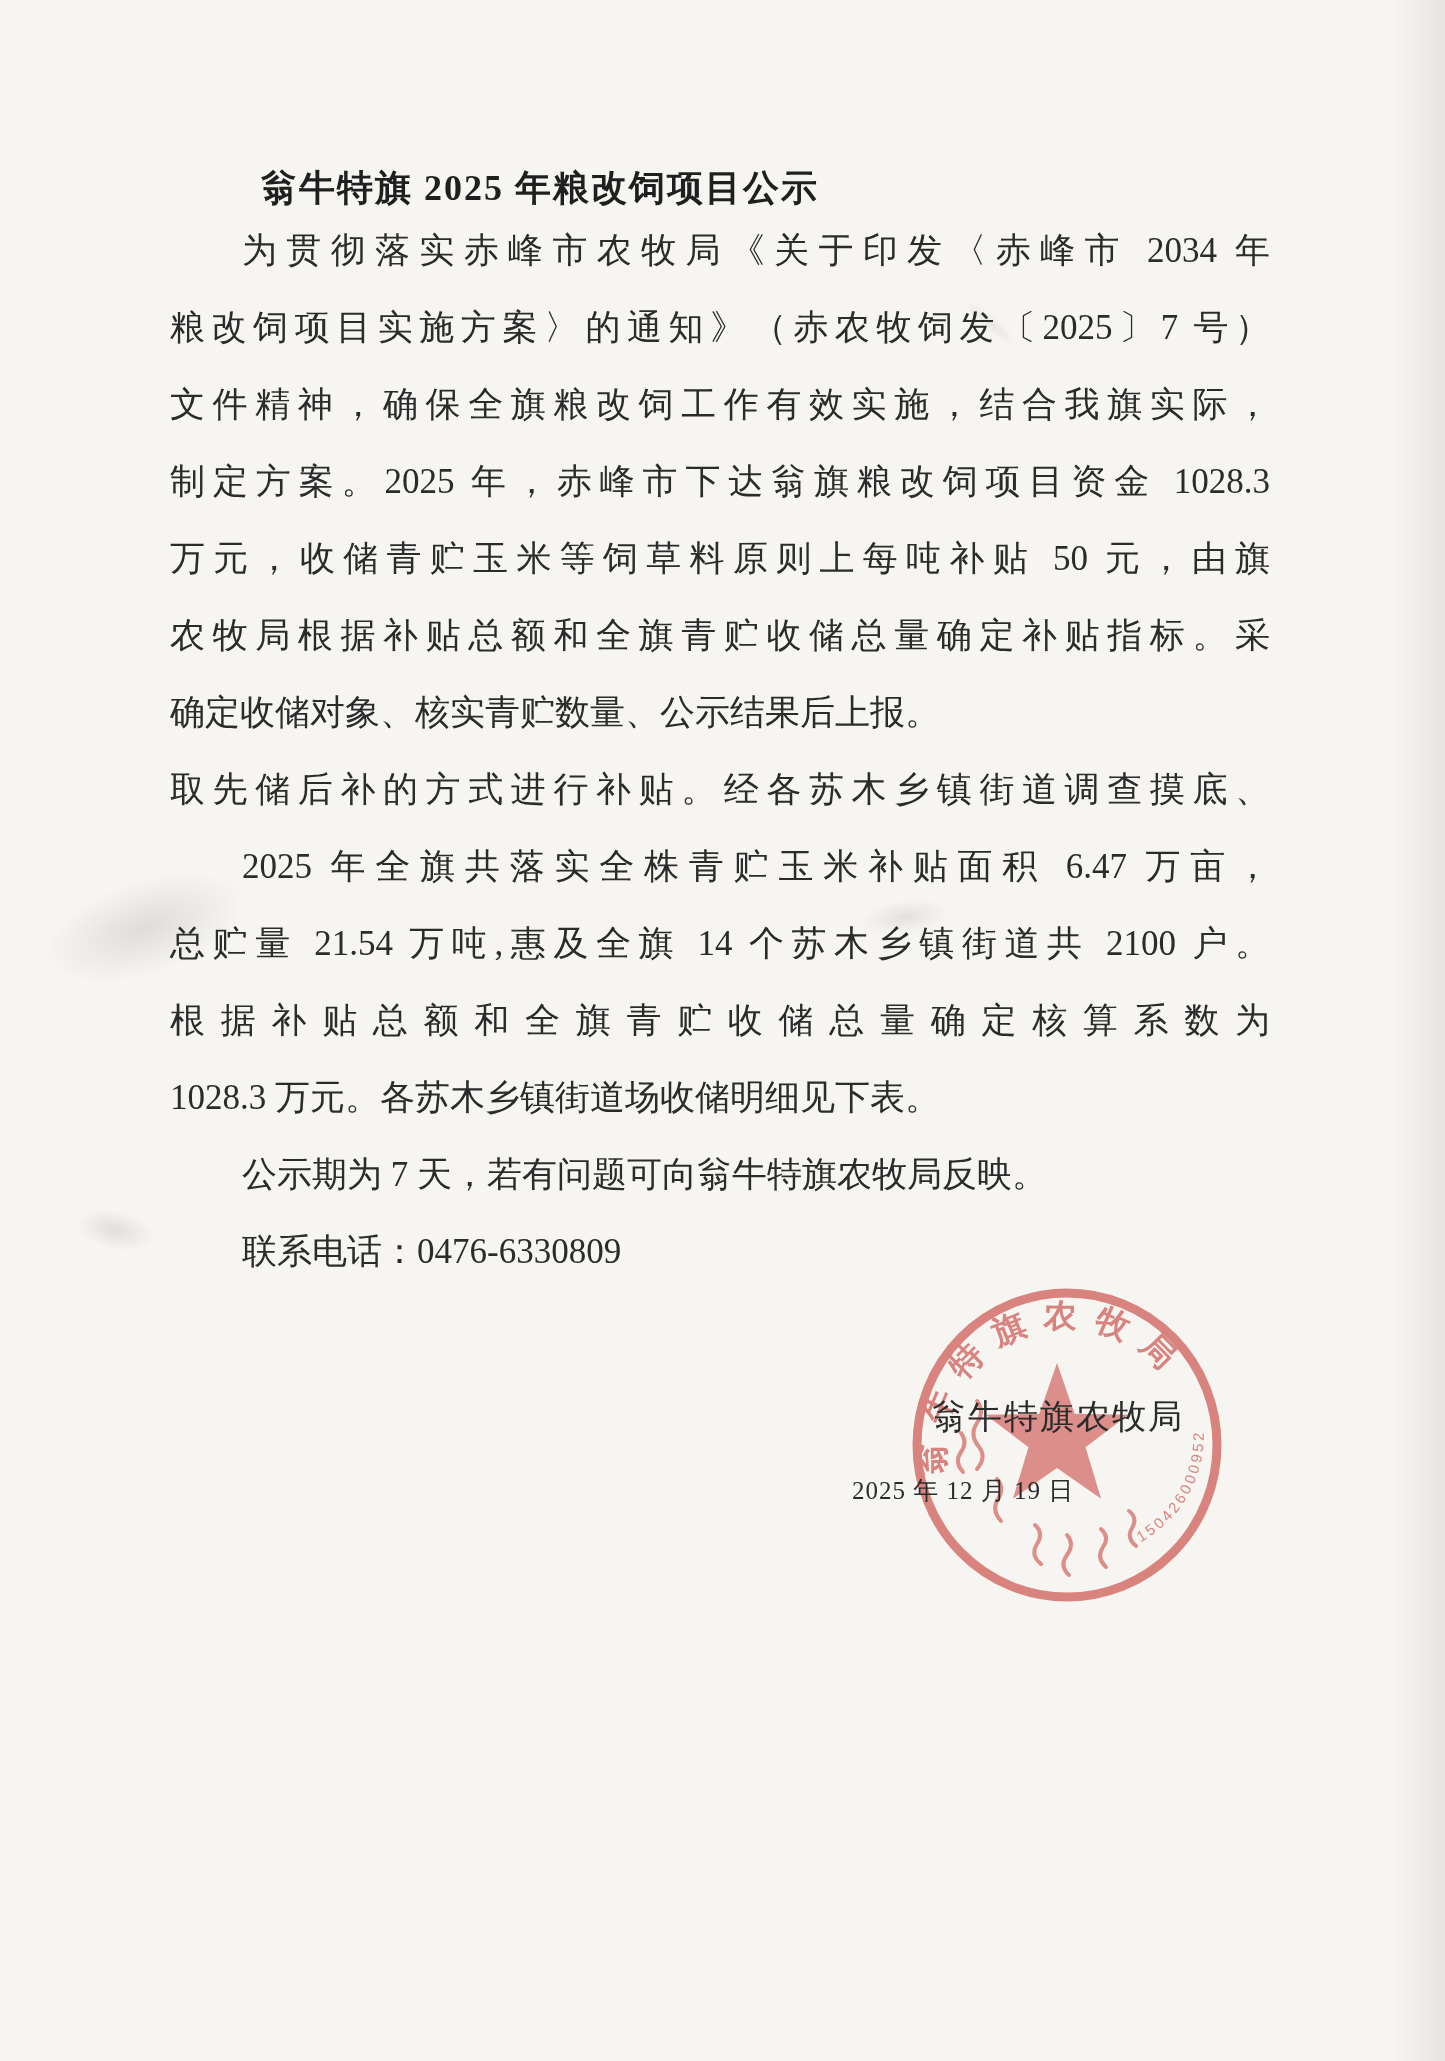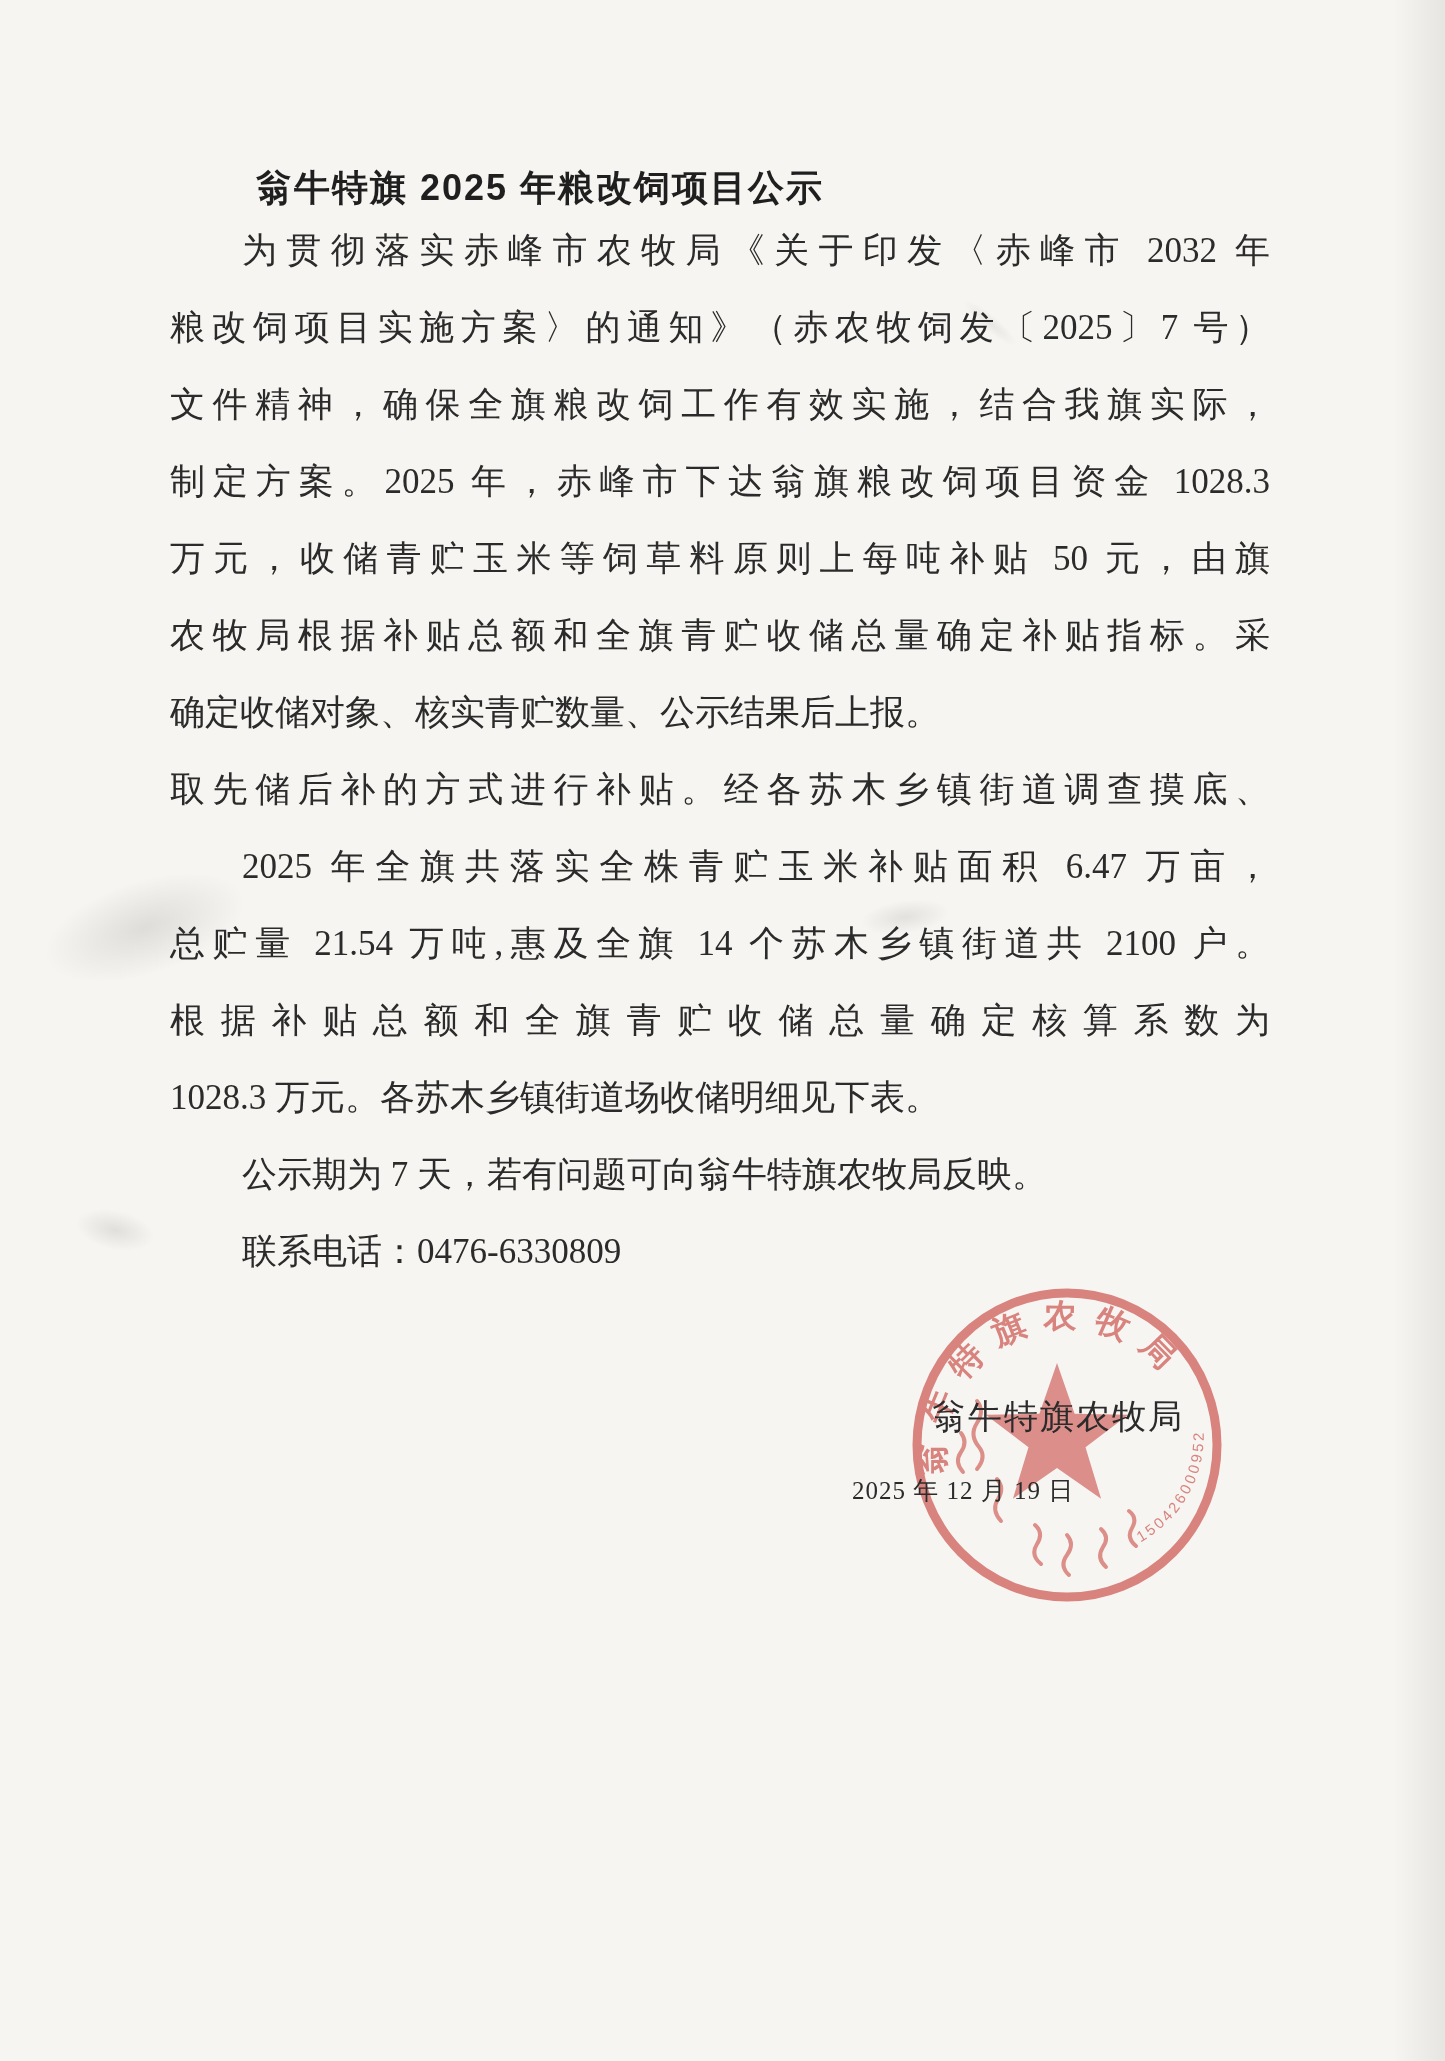--- a/index.html
+++ b/index.html
@@ -35,21 +35,21 @@
   .smudge.s2 { left: 75px;  top: 1210px; width: 80px;  height: 40px; transform: rotate(12deg); opacity:.5;}
   .smudge.s3 { left: 860px; top: 900px;  width: 90px;  height: 34px; transform: rotate(-8deg); opacity:.45;}
   .smudge.s4 { left: 955px; top: 315px;  width: 70px;  height: 16px; transform: rotate(40deg); opacity:.35;}
 
   .doc-title {
     position: absolute;
     left: 0;
     top: 140px;
     width: 1080px;
     text-align: center;
-    font-family: Liberation Sans, sans-serif;
+    font-family: Liberation Serif, serif;
     font-weight: 700;
     font-size: 36px;
     letter-spacing: 2px;
     color: #1f1f1f;
   }
   .doc-body {
     position: absolute;
     left: 170px;
     top: 212px;
     width: 1100px;
@@ -109,21 +109,21 @@
 
   <div class="scan-edge"></div>
   <div class="smudge s1"></div>
   <div class="smudge s2"></div>
   <div class="smudge s3"></div>
   <div class="smudge s4"></div>
 
   <h1 class="doc-title">翁牛特旗 2025 年粮改饲项目公示</h1>
 
   <div class="doc-body">
-    <div class="line just indent">为贯彻落实赤峰市农牧局《关于印发〈赤峰市 2032 年</div>
+    <div class="line just indent">为贯彻落实赤峰市农牧局《关于印发〈赤峰市 2034 年</div>
     <div class="line just">粮改饲项目实施方案〉的通知》（赤农牧饲发〔2025〕7 号）</div>
     <div class="line just">文件精神，确保全旗粮改饲工作有效实施，结合我旗实际，</div>
     <div class="line just">制定方案。2025 年，赤峰市下达翁旗粮改饲项目资金 1028.3</div>
     <div class="line just">万元，收储青贮玉米等饲草料原则上每吨补贴 50 元，由旗</div>
     <div class="line just">农牧局根据补贴总额和全旗青贮收储总量确定补贴指标。采</div>
     <div class="line">确定收储对象、核实青贮数量、公示结果后上报。</div>
     <div class="line just">取先储后补的方式进行补贴。经各苏木乡镇街道调查摸底、</div>
     <div class="line just indent">2025 年全旗共落实全株青贮玉米补贴面积 6.47 万亩，</div>
     <div class="line just">总贮量 21.54 万吨,惠及全旗 14 个苏木乡镇街道共 2100 户。</div>
     <div class="line just">根据补贴总额和全旗青贮收储总量确定核算系数为</div>

